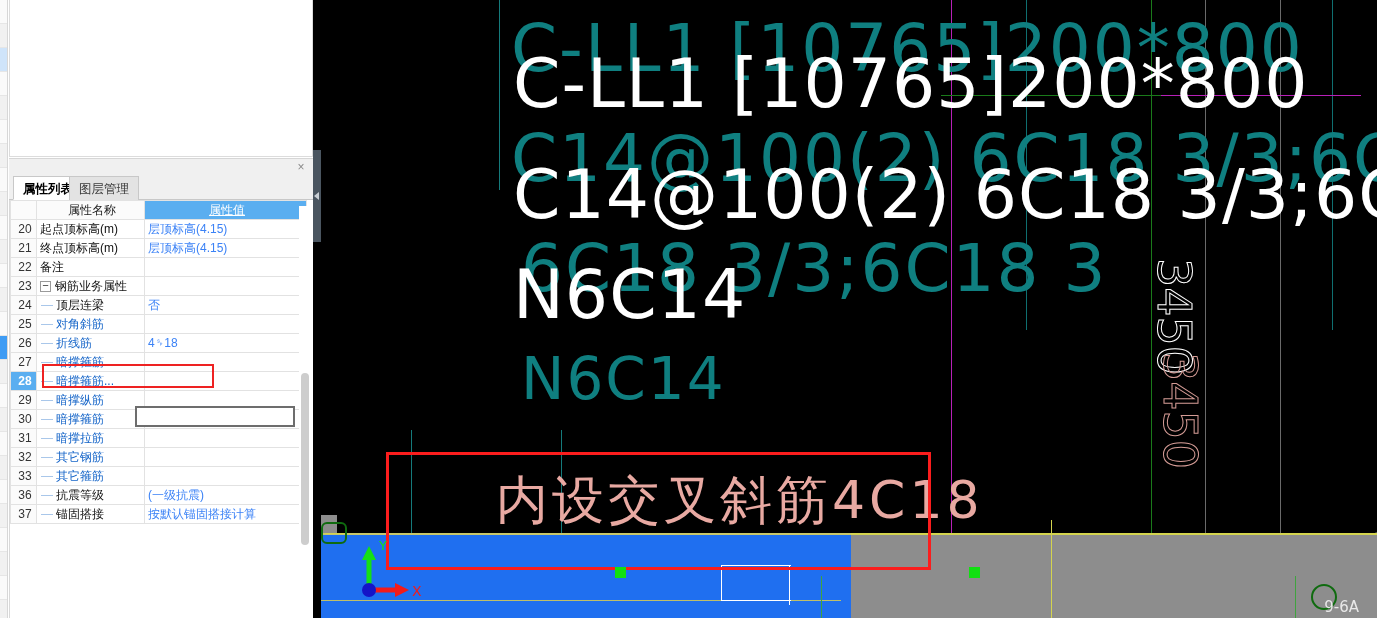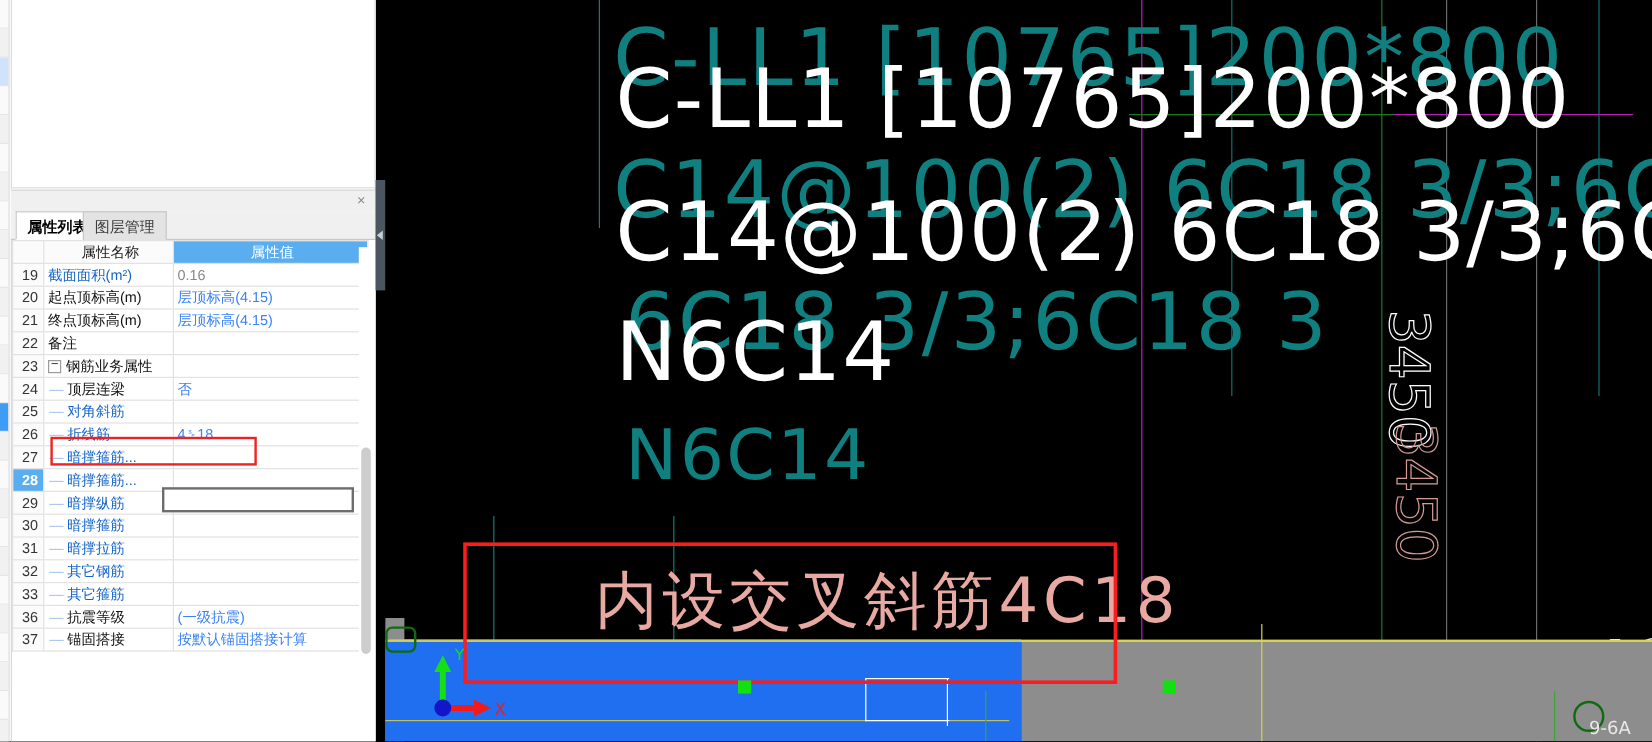--- a/index.html
+++ b/index.html
@@ -69,21 +69,21 @@
     height: 19px; font-size: 12px; font-weight: normal;
     padding: 0 0 0 3px; overflow: hidden; white-space: nowrap;
     vertical-align: middle;
   }
   col.c-idx { width: 26px; }
   col.c-name { width: 108px; }
   col.c-val { width: 162px; }
 
   th.h-idx { background: #fbfbfb; border-top: none; }
   th.h-name { background: #fbfbfb; color: #1a1a1a; text-align: center; margin-left: 25px; }
-  th.h-val { background: #5aaef0; color: #ffffff; text-align: center; }
+  th.h-val { background: #5aaef0; color: #ffffff; text-align: center; text-decoration: underline; }
 
   td.idx { background: #fbfbfb; color: #333; text-align: center; padding: 0; font-size: 11.5px; }
   td.idx.sel { background: #5aaef0; color: #ffffff; font-weight: bold; }
   td.name { color: #111; }
   td.name.link { color: #1464c8; }
   td.val { color: #3b82f6; }
   td.val.gray { color: #888; }
 
   .indent-dash {
     display: inline-block; width: 14px; color: #9fc0e8; margin-right: 2px;
@@ -323,25 +323,20 @@
         </colgroup>
         <thead>
           <tr>
             <th class="h-idx"></th>
             <th class="h-name">属性名称</th>
             <th class="h-val">属性值</th>
           </tr>
         </thead>
         <tbody id="grid-body">
             <tr>
-              <td class="idx">19</td>
-              <td class="name link"><span>截面面积(m²)</span></td>
-              <td class="val gray">0.16</td>
-            </tr>
-            <tr>
               <td class="idx">20</td>
               <td class="name"><span>起点顶标高(m)</span></td>
               <td class="val">层顶标高(4.15)</td>
             </tr>
             <tr>
               <td class="idx">21</td>
               <td class="name"><span>终点顶标高(m)</span></td>
               <td class="val">层顶标高(4.15)</td>
             </tr>
             <tr>

